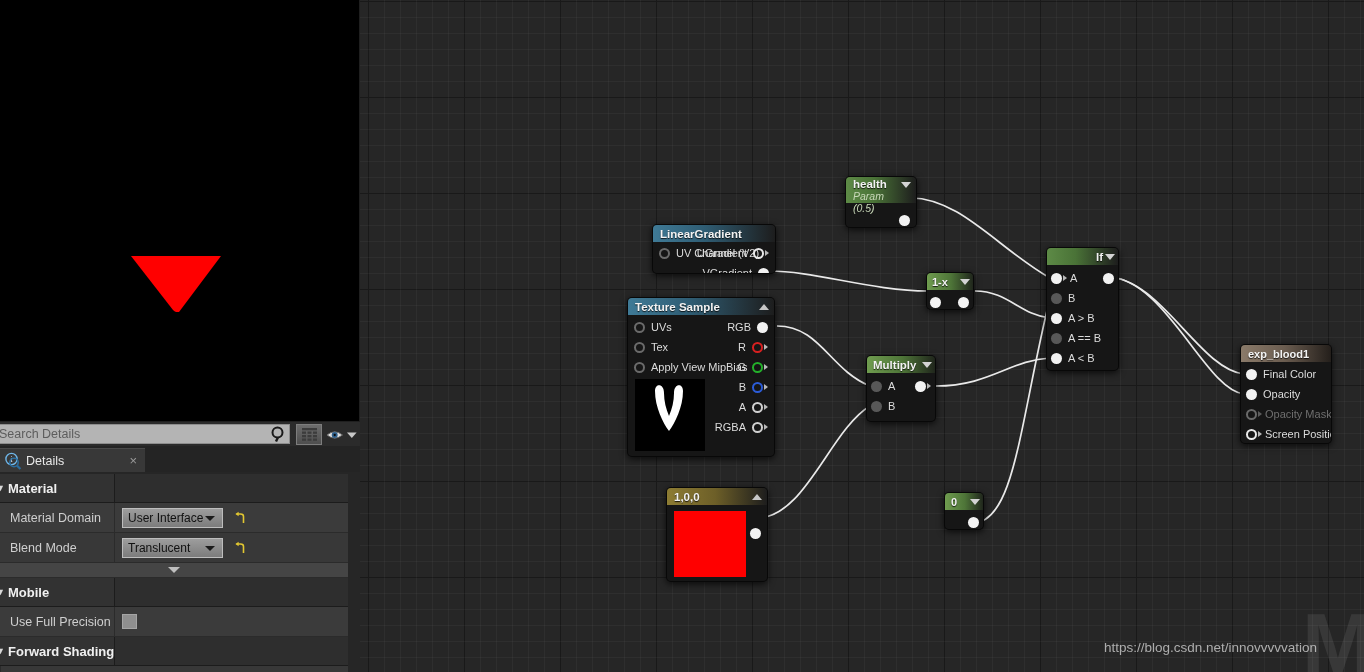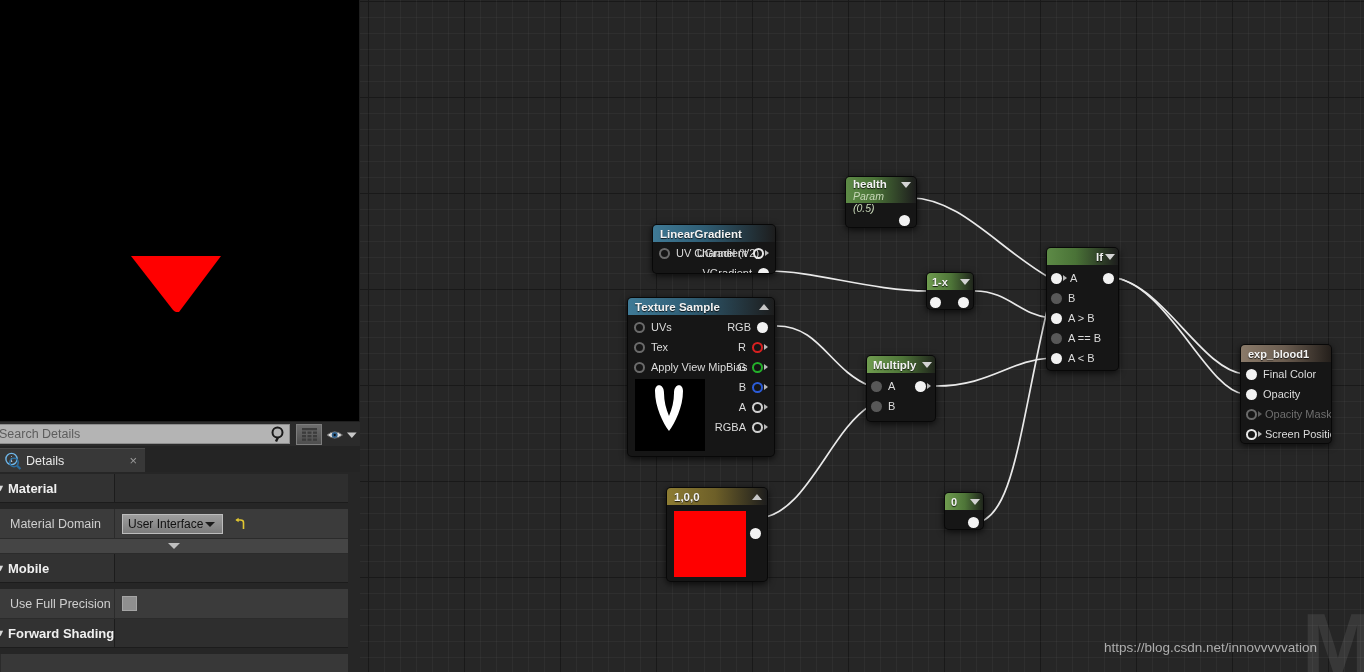--- a/index.html
+++ b/index.html
@@ -168,21 +168,20 @@
     background: #2e2e2e;
     border-left: 1px solid #1c1c1c;
   }
   .prop-row {
     position: relative;
     height: 29px;
     background: #3b3b3b;
     display: flex;
     align-items: center;
     border-bottom: 1px solid #2b2b2b;
-    margin-top: 6px;
   }
   .prop-row.alt { background: #383838; }
   .prop-label {
     color: #cfcfcf;
     font-size: 12.5px;
     padding-left: 10px;
     width: 114px;
     box-sizing: border-box;
     white-space: nowrap;
     overflow: hidden;
@@ -462,20 +461,35 @@
             </span>
             <span class="reset-ico">
               <svg width="12" height="14" viewBox="0 0 12 14">
                 <path d="M9.5,12 L9.5,5.5 Q9.5,3 6.5,3 L2.5,3" fill="none" stroke="#e2c731" stroke-width="1.6"></path>
                 <path d="M4.6,0.8 L1.4,3 L4.6,5.2 Z" fill="#e2c731"></path>
               </svg>
             </span>
           </span>
         </div>
 
+        <div class="prop-row alt">
+          <span class="prop-label">Blend Mode</span>
+          <span class="prop-value">
+            <span class="combo">
+              <span>Translucent</span>
+              <span class="cb-arrow"></span>
+            </span>
+            <span class="reset-ico">
+              <svg width="12" height="14" viewBox="0 0 12 14">
+                <path d="M9.5,12 L9.5,5.5 Q9.5,3 6.5,3 L2.5,3" fill="none" stroke="#e2c731" stroke-width="1.6"></path>
+                <path d="M4.6,0.8 L1.4,3 L4.6,5.2 Z" fill="#e2c731"></path>
+              </svg>
+            </span>
+          </span>
+        </div>
 
         <div class="expander-row">
           <span class="dn"></span>
         </div>
 
         <div class="sec-header">
           <span class="arr">▼</span>
           <span class="sec-name">Mobile</span>
           <span class="sec-right"></span>
         </div>

